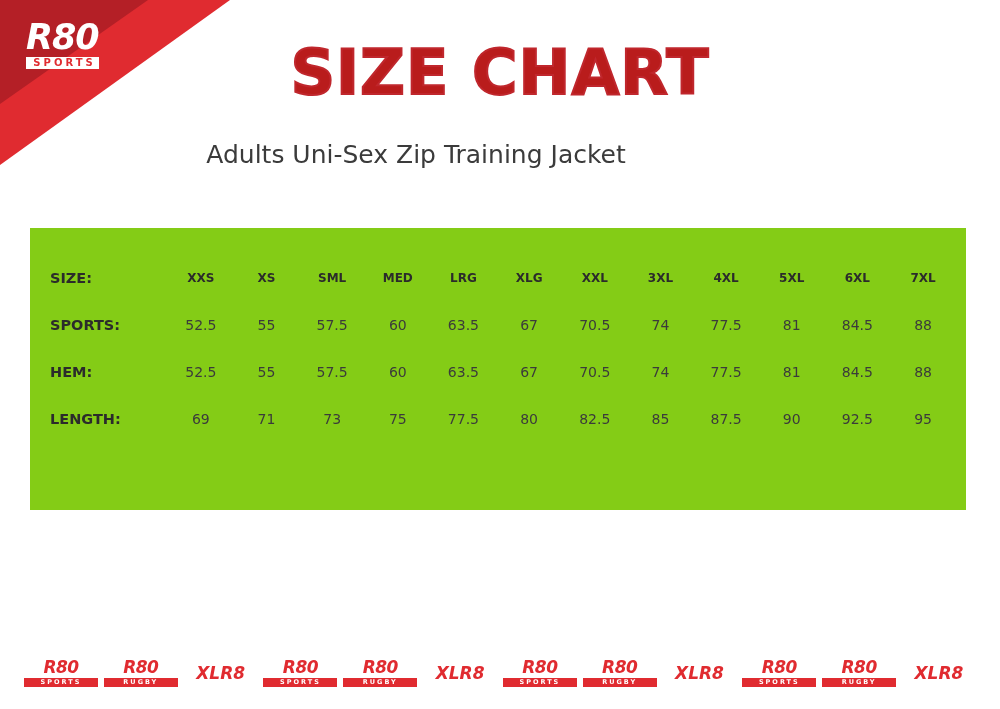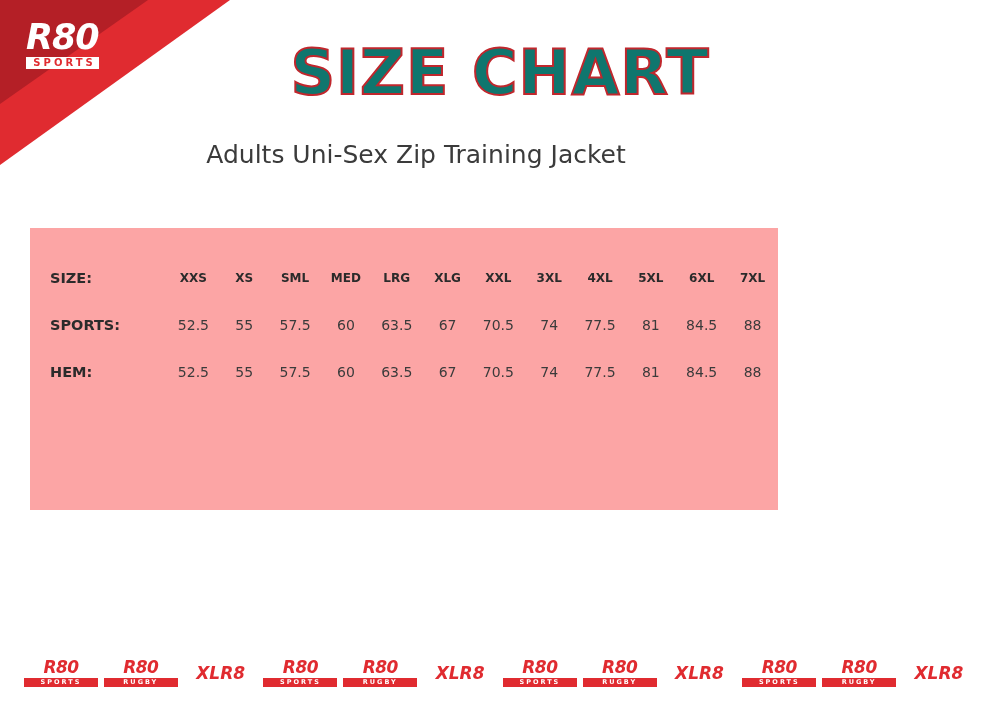--- a/index.html
+++ b/index.html
@@ -74,45 +74,45 @@
   
   .title {
     position: absolute;
     top: 36px;
     left: 0;
     width: 1000px;
     text-align: center;
     font-size: 62px;
     font-weight: bold;
     letter-spacing: 1px;
-    color: #0f766e;
+    color: #b91c1c;
     -webkit-text-stroke: 2px #c0272d;
     font-family: "DejaVu Sans", sans-serif;
   }
   .subtitle {
     position: absolute;
     top: 140px;
     left: 0;
     width: 832px;
     text-align: center;
     font-size: 25px;
     color: #3b3b3b;
     font-family: "DejaVu Sans", sans-serif;
   }
 
   
   .table-wrap {
     position: absolute;
     top: 228px;
     left: 30px;
-    width: 748px;
+    width: 936px;
     height: 282px;
-    background: #fca5a5;
+    background: #84cc16;
     box-sizing: border-box;
-    padding: 26px 0 10px 10px;
+    padding: 26px 10px 10px 10px;
   }
   table.size-chart {
     width: 100%;
     border-collapse: collapse;
     table-layout: fixed;
   }
   table.size-chart th,
   table.size-chart td {
     text-align: center;
     font-size: 14px;
@@ -234,20 +234,35 @@
         <td>60</td>
         <td>63.5</td>
         <td>67</td>
         <td>70.5</td>
         <td>74</td>
         <td>77.5</td>
         <td>81</td>
         <td>84.5</td>
         <td>88</td>
       </tr>
+      <tr>
+        <td class="rowlab">LENGTH:</td>
+        <td>69</td>
+        <td>71</td>
+        <td>73</td>
+        <td>75</td>
+        <td>77.5</td>
+        <td>80</td>
+        <td>82.5</td>
+        <td>85</td>
+        <td>87.5</td>
+        <td>90</td>
+        <td>92.5</td>
+        <td>95</td>
+      </tr>
     </tbody>
   </table>
 </div>
 
 <div class="footer">
   <div class="flogo">
     <span class="fl-main">R80</span>
     <span class="fl-sub">SPORTS</span>
   </div>
   <div class="flogo">

